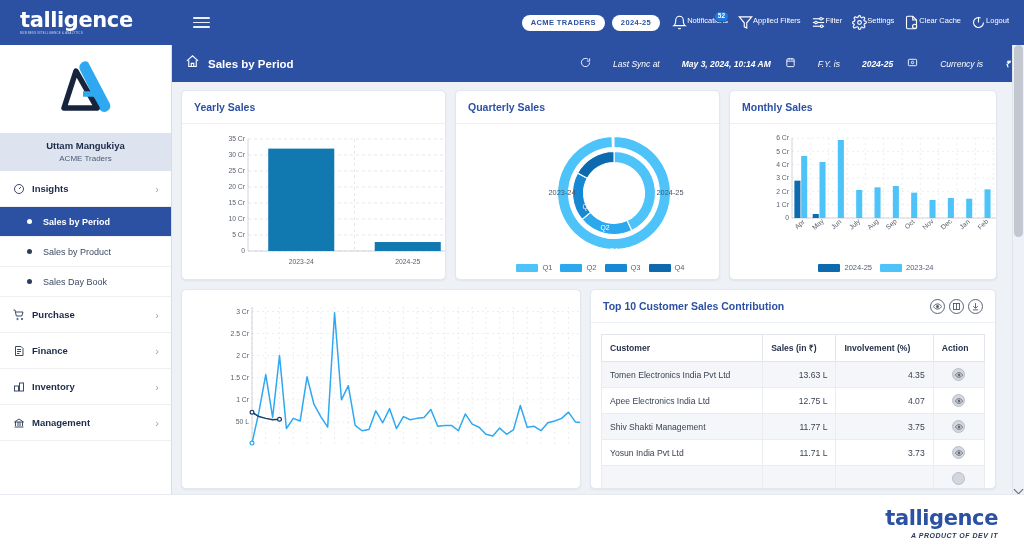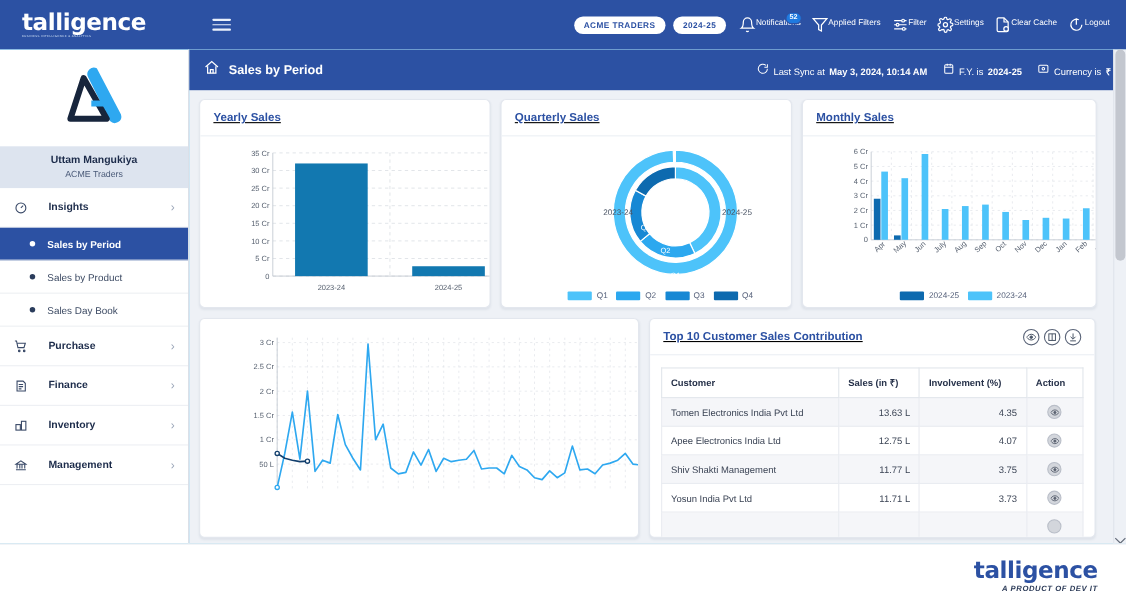--- a/index.html
+++ b/index.html
@@ -53,21 +53,21 @@
   }
   .side-logo { height: 88px; display: flex; align-items: center; justify-content: center; }
   .user-box {
     background: #dde4ef; text-align: center; padding: 7px 4px 8px;
   }
   .user-name { font-size: 9.5px; color: #1c2b4a; font-weight: bold; }
   .user-org { font-size: 8px; color: #4a5a78; margin-top: 3px; }
 
   .nav-item {
     display: flex; align-items: center; height: 36px; padding: 0 12px 0 13px;
-    font-size: 9.5px; color: #1c2b4a; cursor: pointer; border-bottom: 1px solid #edeff3; gap: 12px;
+    font-size: 9.5px; color: #1c2b4a; cursor: pointer; border-bottom: 1px solid #edeff3;
   }
   .nav-item .ni-icon { width: 19px; display: flex; align-items: center; color: #3a4a68; }
   .nav-item .ni-label { flex: 1; font-weight: bold; }
   .nav-item .ni-arrow { color: #9aa5b8; font-size: 11px; }
   .nav-item.expanded { background: #f4f6f9; }
 
   .sub-item {
     display: flex; align-items: center; height: 30px; padding-left: 27px;
     font-size: 9px; color: #3c4a63; cursor: pointer; border-bottom: 1px solid #edeff3;
   }
@@ -79,33 +79,32 @@
   .content {
     position: absolute; left: 172px; top: 45px; width: 852px; height: 449px;
     background: #eef1f6; overflow: hidden;
   }
   .page-head {
     height: 37px; background: #2c51a3; display: flex; align-items: center;
     padding: 0 14px 0 13px; color: #ffffff;
   }
   .page-title { font-size: 11.5px; font-weight: bold; margin-left: 8px; }
   .head-right { margin-left: auto; display: flex; align-items: center; gap: 14px; }
-  .head-info { display: flex; align-items: flex-end; gap: 4px; font-size: 8.5px; white-space: nowrap; }
+  .head-info { display: flex; align-items: center; gap: 22px; font-size: 8.5px; white-space: nowrap; font-style: italic; }
   .head-info b { font-weight: bold; }
 
   .grid { padding: 8px 9px 0 9px; }
   .row { display: flex; gap: 9px; margin-bottom: 9px; }
   .card {
     background: #ffffff; border-radius: 5px; border: 1px solid #e3e7ee;
     box-shadow: 0 1px 2px rgba(30,50,90,.07); overflow: hidden;
   }
   .card-head {
     display: flex; align-items: center; height: 33px; padding: 0 12px;
     border-bottom: 1px solid #eceff4;
-    text-decoration: underline;
   }
   .card-title { font-size: 10.5px; font-weight: bold; color: #2c51a3; }
   .card-tools { margin-left: auto; display: flex; gap: 4px; }
   .tool-btn {
     width: 15px; height: 15px; border-radius: 50%; border: 1px solid #5a6478;
     display: flex; align-items: center; justify-content: center; cursor: pointer; color: #4a5566;
   }
   .card-body { padding: 9px 10px 6px 8px; margin-left: 28px; }
   .tick-lbl { font-size: 6.8px; fill: #555f6e; font-family: "Liberation Sans", sans-serif; }
 

